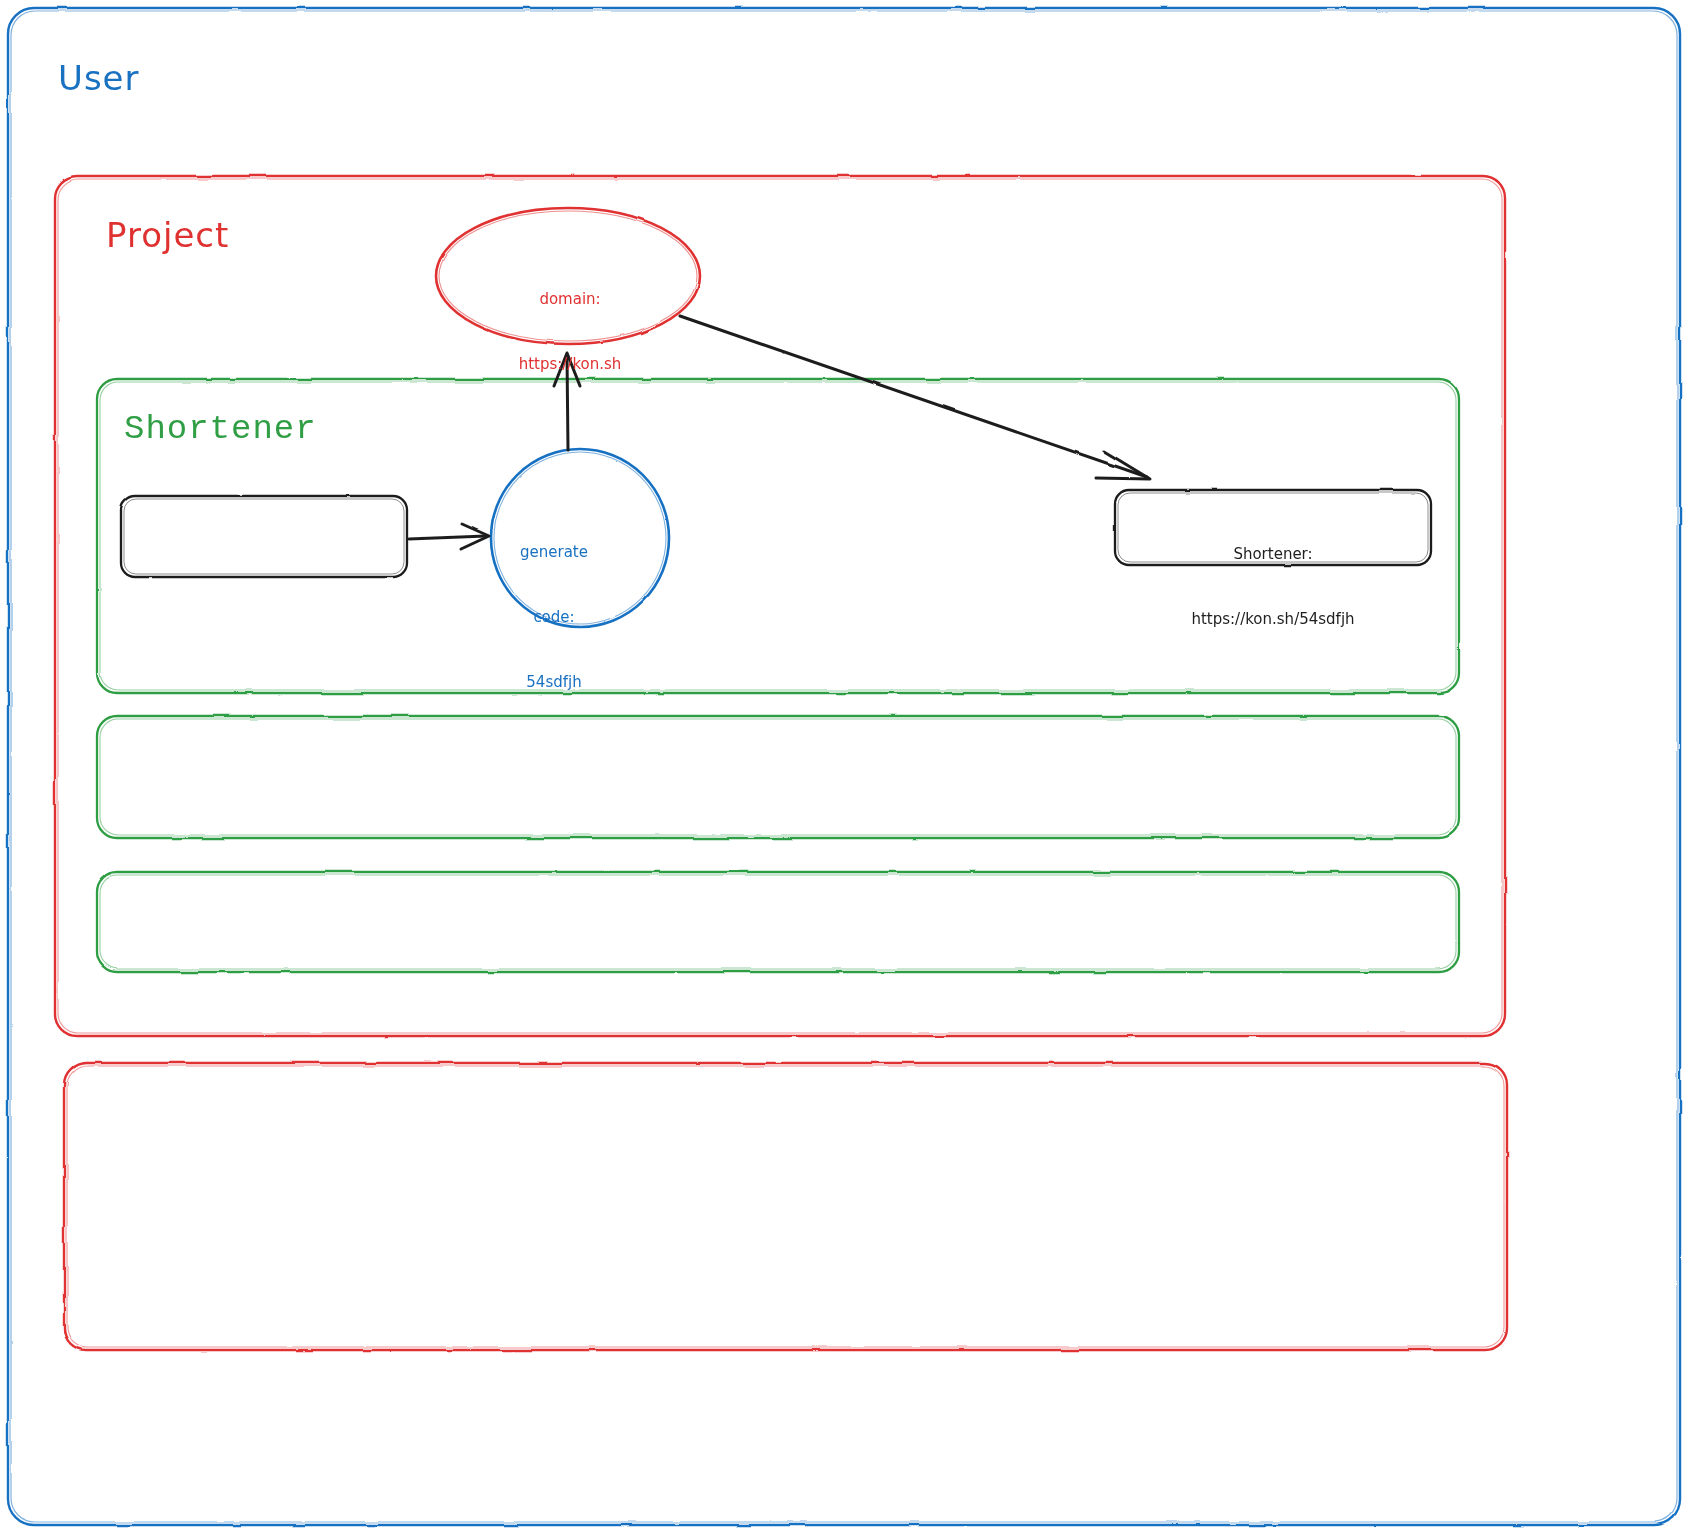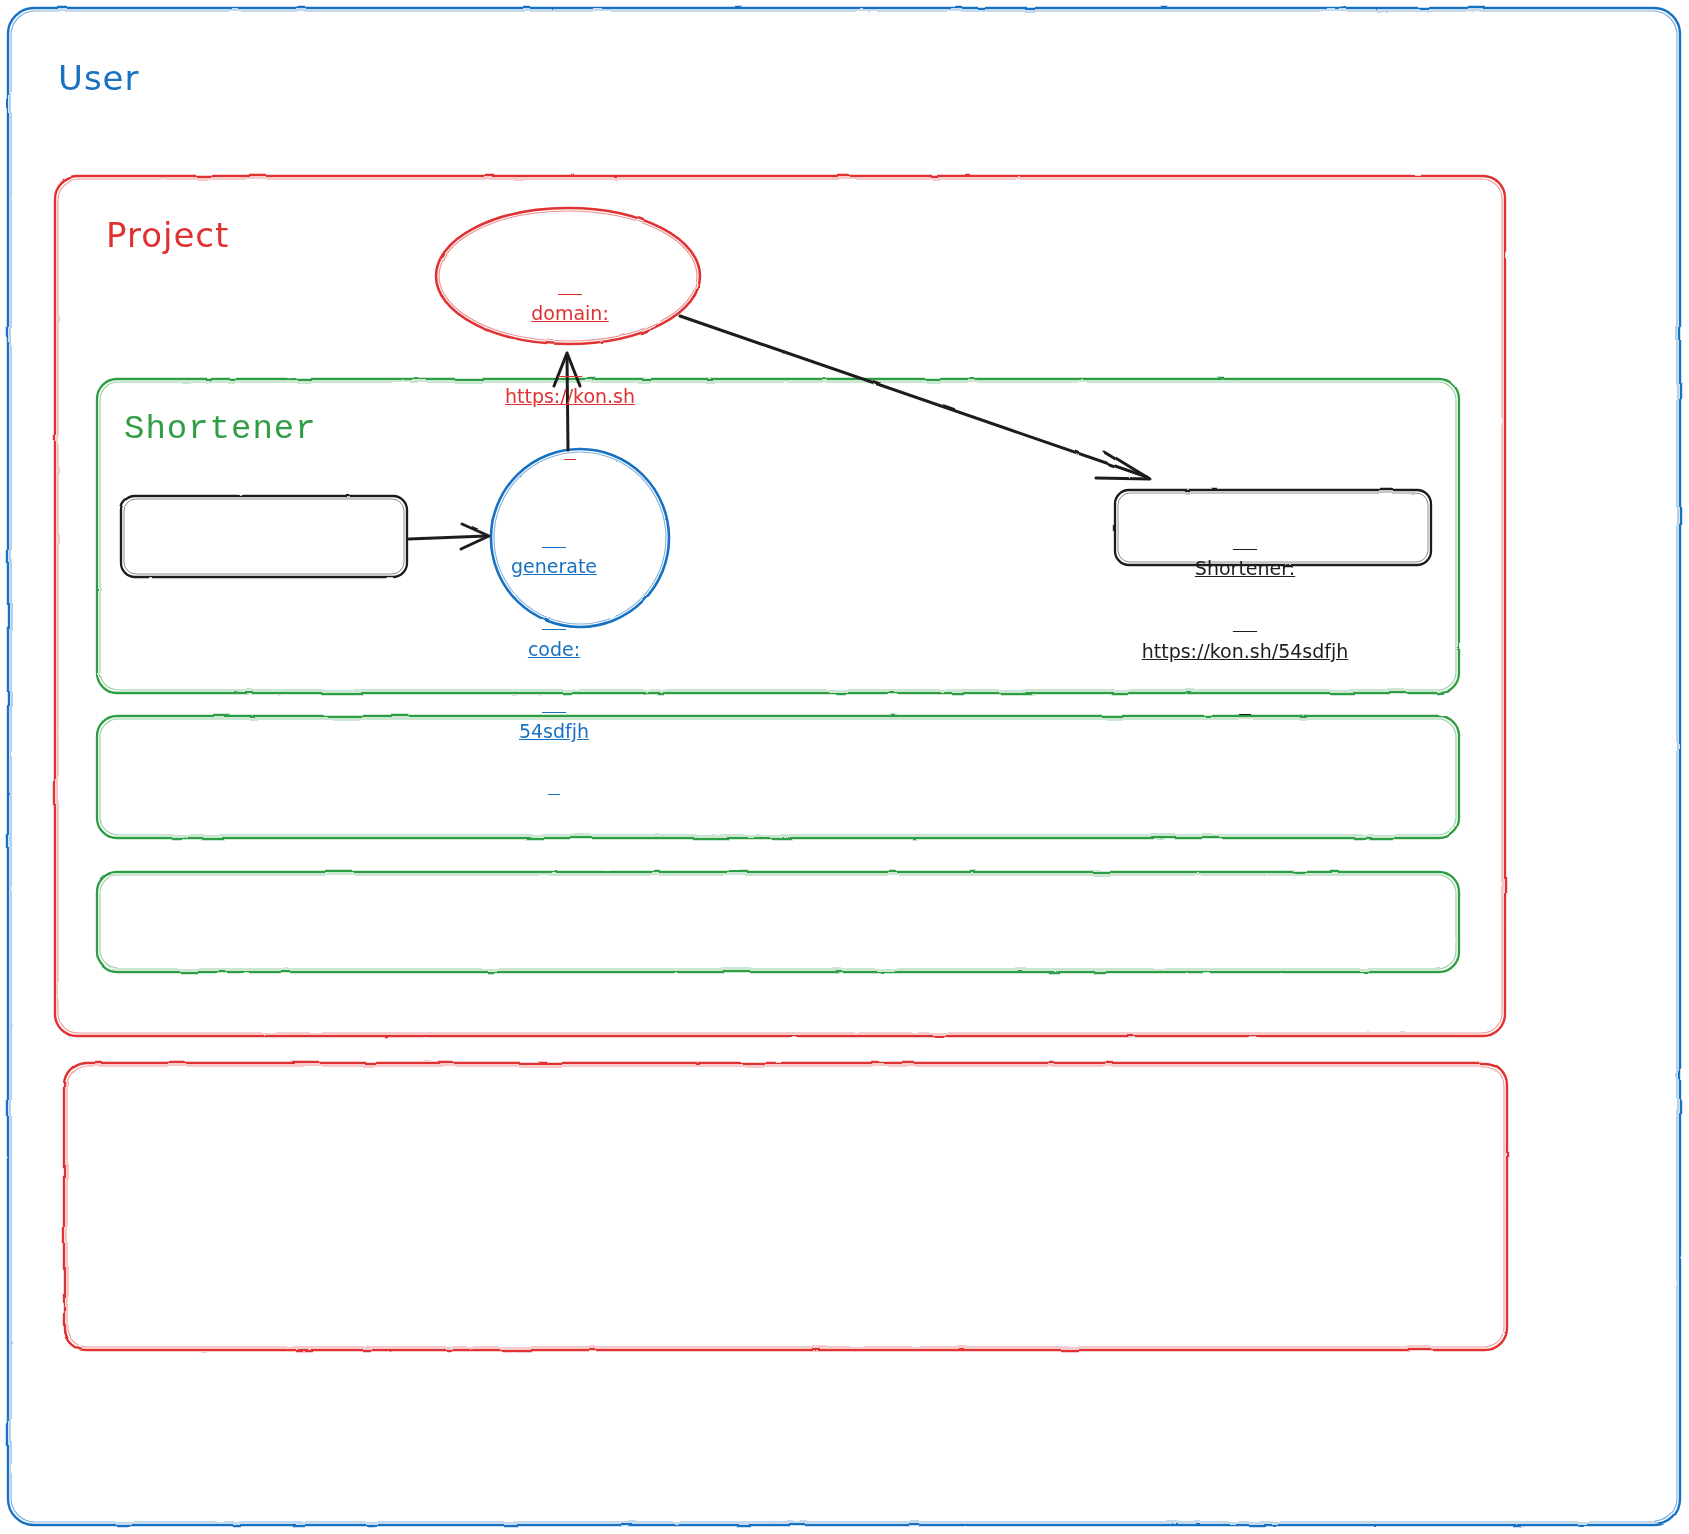--- a/index.html
+++ b/index.html
@@ -29,36 +29,35 @@
     position: absolute;
     white-space: pre;
     pointer-events: none;
     font-family: "DejaVu Sans", sans-serif;
   }
   .frame-label {
     font-size: 34px;
     letter-spacing: 1px;
   }
   .node-label {
-    font-size: 19px;
+    font-size: 15px;
     text-align: center;
     line-height: 1.45;
-    text-decoration: underline;
   }
   .c-blue  { color: #1971c2; }
   .c-red   { color: #e03131; text-align: center; }
   .c-green { color: #2f9e44; font-family: Liberation Mono, monospace; }
   .c-black { color: #1e1e1e; }
   .lbl-user      { left: 58px;  top: 58px; }
   .lbl-project   { left: 106px; top: 215px; }
   .lbl-shortener { left: 124px; top: 410px; }
   .lbl-domain    { left: 435px; top: 245px; width: 270px; }
   .lbl-generate  { left: 464px; top: 498px; width: 180px; }
   .lbl-link      { left: 122px; top: 505px; width: 286px; }
-  .lbl-result    { left: 1087px; top: 500px; width: 316px; }
+  .lbl-result    { left: 1115px; top: 500px; width: 316px; }
 </style>
 </head>
 <body>
 
 <div id="canvas">
 
   <svg id="sketch" viewBox="0 0 1689 1534" xmlns="http://www.w3.org/2000/svg">
     <defs>
       <filter id="rough" x="-5%" y="-5%" width="110%" height="110%">
         <feTurbulence type="fractalNoise" baseFrequency="0.022" numOctaves="3" seed="7" result="noise"></feTurbulence>

